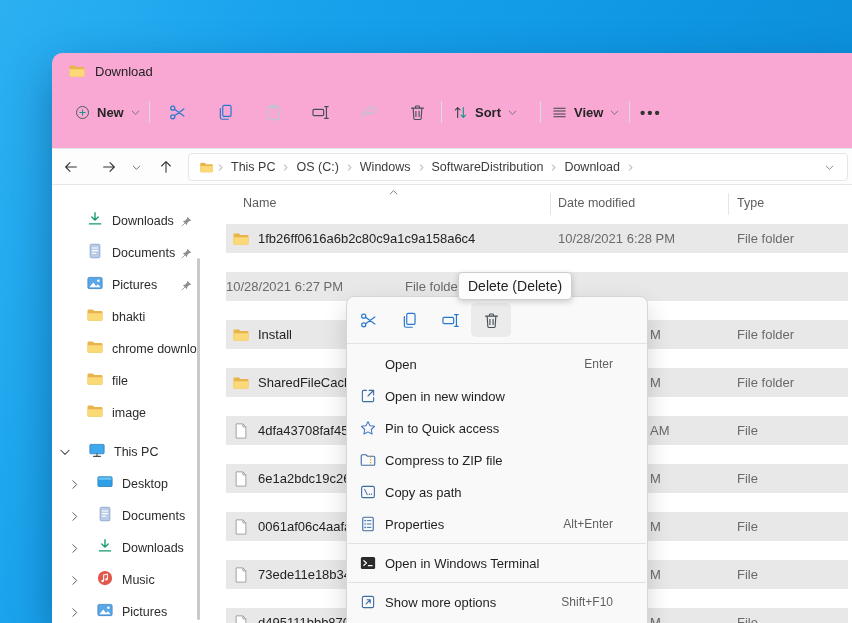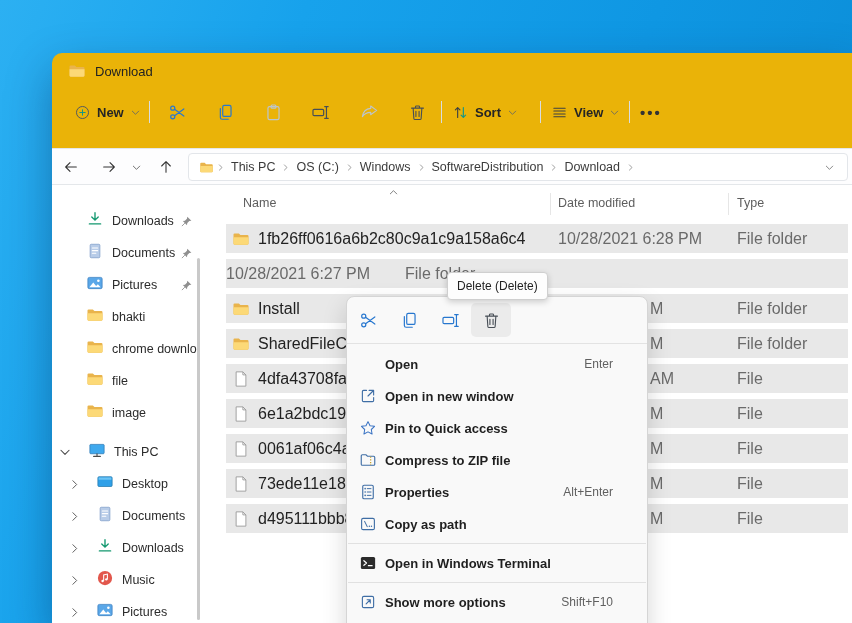--- a/index.html
+++ b/index.html
@@ -1,18 +1,18 @@
 <!DOCTYPE html>
 <html><head>
 <meta charset="utf-8">
 <style>
   html,body{margin:0;padding:0;width:852px;height:623px;overflow:hidden;
     font-family:"Liberation Sans","DejaVu Sans",sans-serif;font-size:13px;color:#1b1b1b;}
   .desktop{position:absolute;inset:0;background:linear-gradient(112deg,#2cb0f2 0%,#17a2ec 28%,#0f97e3 60%,#0a89d2 100%);}
-  .window{position:absolute;left:52px;top:53px;right:0;bottom:0;background:#eab308;
+  .window{position:absolute;left:52px;top:53px;right:0;bottom:0;background:#f9a8d4;
     border-radius:10px 0 0 0;box-shadow:0 18px 45px rgba(0,30,70,.38);}
   
   .titlebar{position:absolute;left:0;top:0;right:0;height:36px;display:flex;align-items:center;padding-left:16px;}
   .titlebar .ic{width:18px;height:18px;}
   .titlebar span{margin-left:9px;font-size:13px;color:#222;}
   
   .toolbar{position:absolute;left:0;top:36px;right:16px;height:46px;font-weight:bold;}
   .tbtn{position:absolute;top:7px;width:32px;height:32px;display:flex;align-items:center;justify-content:center;border-radius:5px;}
   .tbtn .ic{width:19px;height:19px;}
   .tsep{position:absolute;top:12px;width:1px;height:22px;background:#d7dce2;}
@@ -50,42 +50,42 @@
   .sscroll{position:absolute;left:145px;top:205px;width:3px;bottom:3px;background:#c9c9c9;border-radius:2px;}
   
   .filearea{position:absolute;left:166px;top:132px;right:0;bottom:0;}
   .fheader{position:relative;height:36px;font-size:12.5px;color:#5d5d5d;}
   .fh-name{position:absolute;left:25px;top:11px;}
   .fh-caret{position:absolute;left:170px;top:2px;width:11px;height:11px;color:#666;}
   .fh-date{position:absolute;left:340px;top:11px;}
   .fh-type{position:absolute;left:519px;top:11px;}
   .fh-div{position:absolute;top:8px;width:1px;height:22px;background:#e6e6e6;}
   .rows{position:absolute;left:8px;top:39px;width:622px;}
-  .frow{height:29px;margin-bottom:6px;background:#e8e8e8;display:flex;align-items:center;font-size:16px;}
+  .frow{height:29px;margin-bottom:19px;background:#e8e8e8;display:flex;align-items:center;font-size:13px;}
   .cell-name{width:332px;display:flex;align-items:center;padding-left:6px;box-sizing:border-box;color:#222;white-space:nowrap;overflow:hidden;}
   .cell-name .ic{width:18px;height:18px;flex:none;margin-right:8px;}
   .cell-date{width:179px;color:#6a6a6a;box-sizing:border-box;white-space:nowrap;}
   .cell-date.frag{padding-left:92px;}
   .cell-type{flex:1;color:#6a6a6a;}
   
   .cmenu{position:absolute;left:346px;top:296px;width:302px;height:400px;background:#f9f9f9;
     border:1px solid #d5d5d5;border-radius:8px;box-shadow:0 10px 24px rgba(0,0,0,.16);z-index:10;box-sizing:border-box;}
   .irow{height:46px;display:flex;align-items:center;border-bottom:1px solid #e3e3e3;}
   .irbtn{width:40px;height:34px;margin-left:1px;display:flex;align-items:center;justify-content:center;border-radius:5px;}
   .irbtn .ic{width:19px;height:19px;}
   .irbtn.hov{background:#ebebeb;}
   .mitems{padding-top:4px;}
   .mitem{height:32px;display:flex;align-items:center;font-size:13px;color:#1f1f1f;}
   .mico{width:18px;height:18px;margin-left:12px;flex:none;color:#3f6ea5;}
-  .mitem .lbl{margin-left:8px;font-weight:bold;}
+  .mitem .lbl{margin-left:8px;}
   .mshort{margin-left:auto;margin-right:34px;font-size:12px;color:#606060;}
   .msep{height:1px;background:#e1e1e1;margin:3px 1px;}
   
-  .tooltip{position:absolute;left:447px;top:272px;height:26px;line-height:26px;padding:0 9px;background:#fdfdfd;
-    border:1px solid #cfcfcf;border-radius:4px;font-size:12px;color:#222;z-index:20;box-shadow:0 2px 6px rgba(0,0,0,.18);}
+  .tooltip{position:absolute;left:458px;top:272px;height:26px;line-height:26px;padding:0 9px;background:#fdfdfd;
+    border:1px solid #cfcfcf;border-radius:4px;font-size:14px;color:#222;z-index:20;box-shadow:0 2px 6px rgba(0,0,0,.18);}
   .ic{display:block;}
 </style>
 </head>
 <body>
 
 <svg width="0" height="0" style="position:absolute">
 <defs>
   <symbol id="s-folder" viewBox="0 0 24 24">
     <path d="M2 6a1.5 1.5 0 0 1 1.5-1.5h5.6l2.2 2.2h9.2A1.5 1.5 0 0 1 22 8.2V18a1.5 1.5 0 0 1-1.5 1.5h-17A1.5 1.5 0 0 1 2 18z" fill="#e9b44c"></path>
     <path d="M2 9.5h20V18a1.5 1.5 0 0 1-1.5 1.5h-17A1.5 1.5 0 0 1 2 18z" fill="#fcd977"></path>
@@ -597,31 +597,31 @@
       <span class="lbl">Pin to Quick access</span>
     </div>
     <div class="mitem">
       <svg class="mico">
           <use href="#s-zip"></use>
         </svg>
       <span class="lbl">Compress to ZIP file</span>
     </div>
     <div class="mitem">
       <svg class="mico">
+          <use href="#s-path"></use>
+        </svg>
+      <span class="lbl">Copy as path</span>
+    </div>
+    <div class="mitem">
+      <svg class="mico">
           <use href="#s-props"></use>
         </svg>
       <span class="lbl">Properties</span>
       <span class="mshort">Alt+Enter</span>
     </div>
-    <div class="mitem">
-      <svg class="mico">
-          <use href="#s-path"></use>
-        </svg>
-      <span class="lbl">Copy as path</span>
-    </div>
     <div class="msep"></div>
     <div class="mitem">
       <svg class="mico">
           <use href="#s-term"></use>
         </svg>
       <span class="lbl">Open in Windows Terminal</span>
     </div>
     <div class="msep"></div>
     <div class="mitem">
       <svg class="mico">

